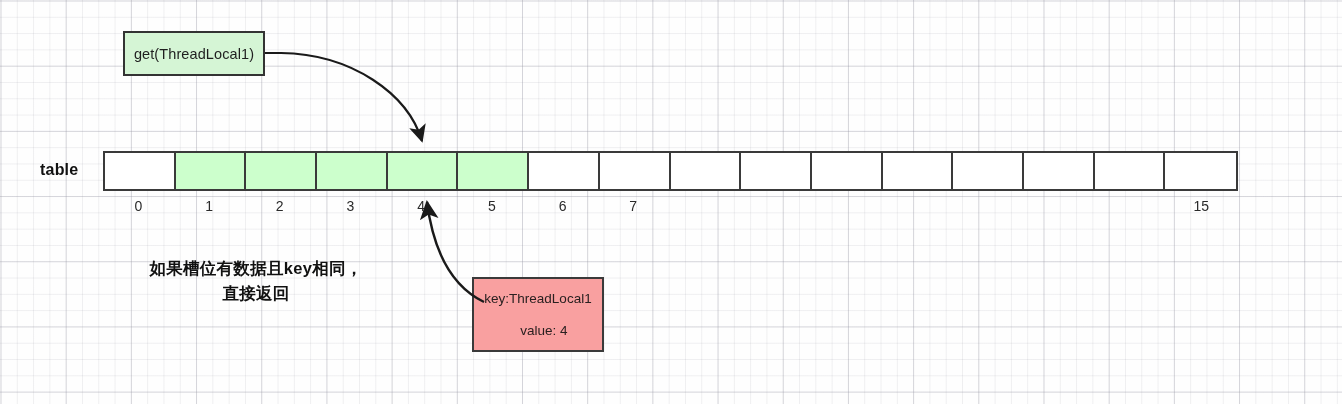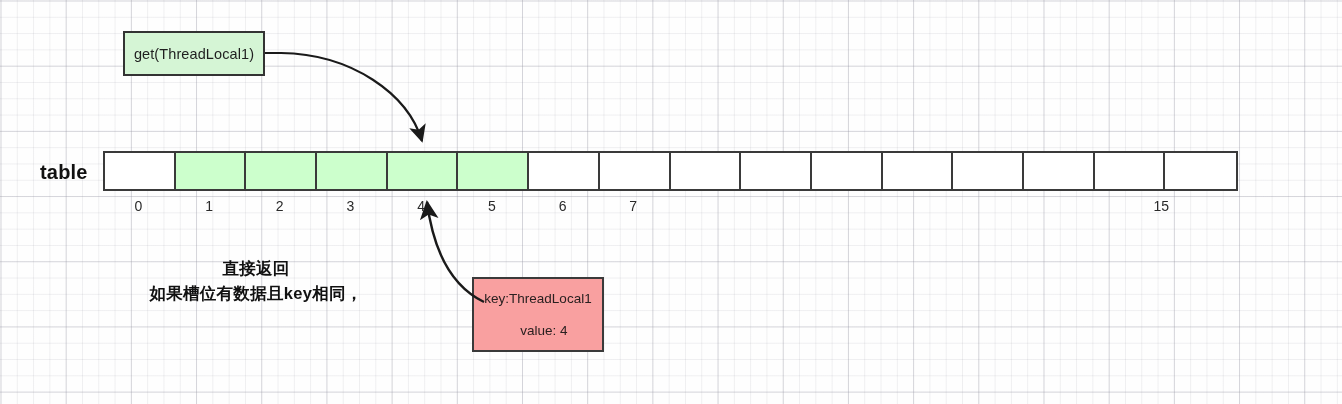--- a/index.html
+++ b/index.html
@@ -57,21 +57,21 @@
     font-size: 14.5px;
     color: #1f1f1f;
     letter-spacing: 0.1px;
   }
 
   
   .table-label {
     position: absolute;
     left: 40px;
     top: 161px;
-    font-size: 20px;
+    font-size: 16px;
     font-weight: bold;
     color: #111111;
     letter-spacing: 0.2px;
   }
 
   .table-row {
     position: absolute;
     left: 103px;
     top: 151px;
     height: 40px;
@@ -200,26 +200,26 @@
 
   <div class="index-row" id="index-row">
       <div class="index-label" style="left: 0px;">0</div>
       <div class="index-label" style="left: 70.7px;">1</div>
       <div class="index-label" style="left: 141.4px;">2</div>
       <div class="index-label" style="left: 212.1px;">3</div>
       <div class="index-label" style="left: 282.8px;">4</div>
       <div class="index-label" style="left: 353.5px;">5</div>
       <div class="index-label" style="left: 424.2px;">6</div>
       <div class="index-label" style="left: 494.9px;">7</div>
-      <div class="index-label" style="left: 1023px;">15</div>
+      <div class="index-label" style="left: 1063px;">15</div>
     </div>
 
   <div class="note">
+    <div>如果槽位有数据且key相同，</div>
     <div>直接返回</div>
-    <div>如果槽位有数据且key相同，</div>
   </div>
 
   <div class="entry-key">
     <span>key:ThreadLocal1</span>
   </div>
   <div class="entry-value">
     <span>value: 4</span>
   </div>
 
   <svg class="svg-layer" viewBox="0 0 1342 404">

